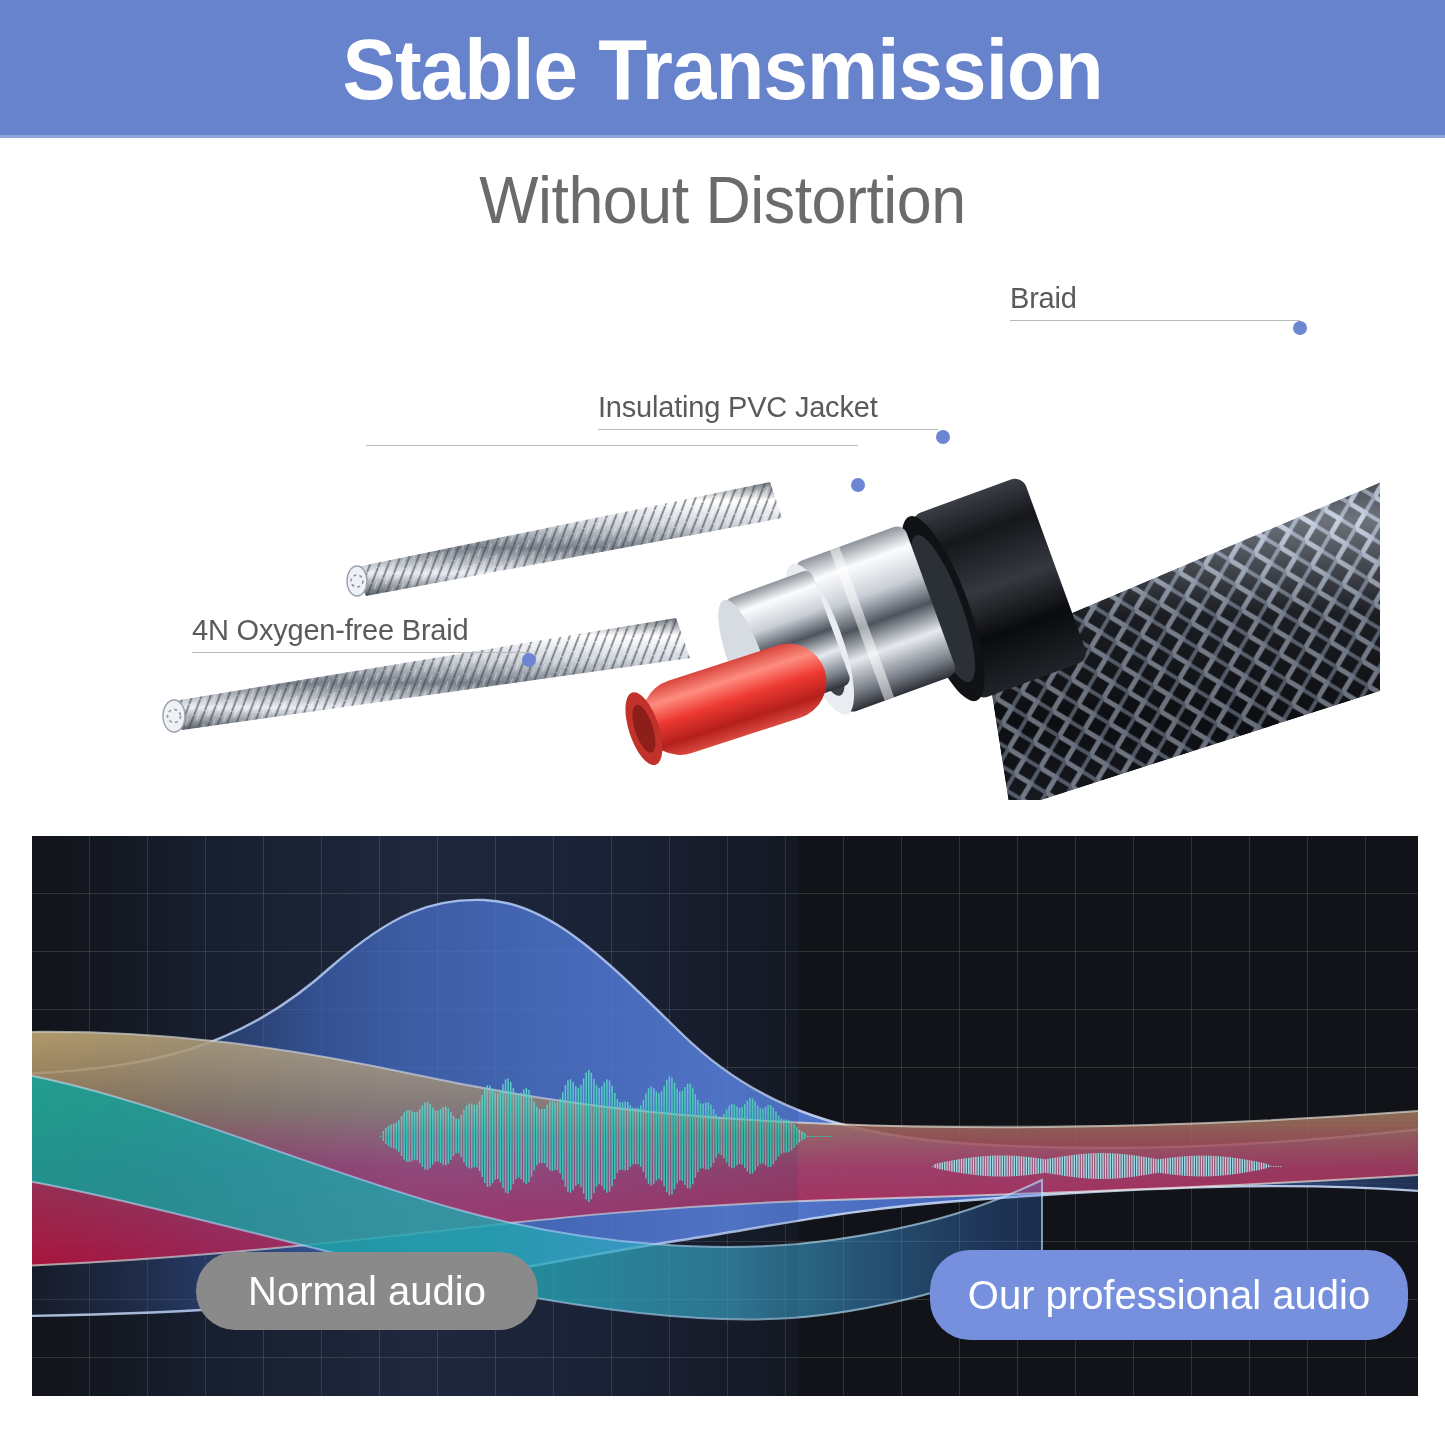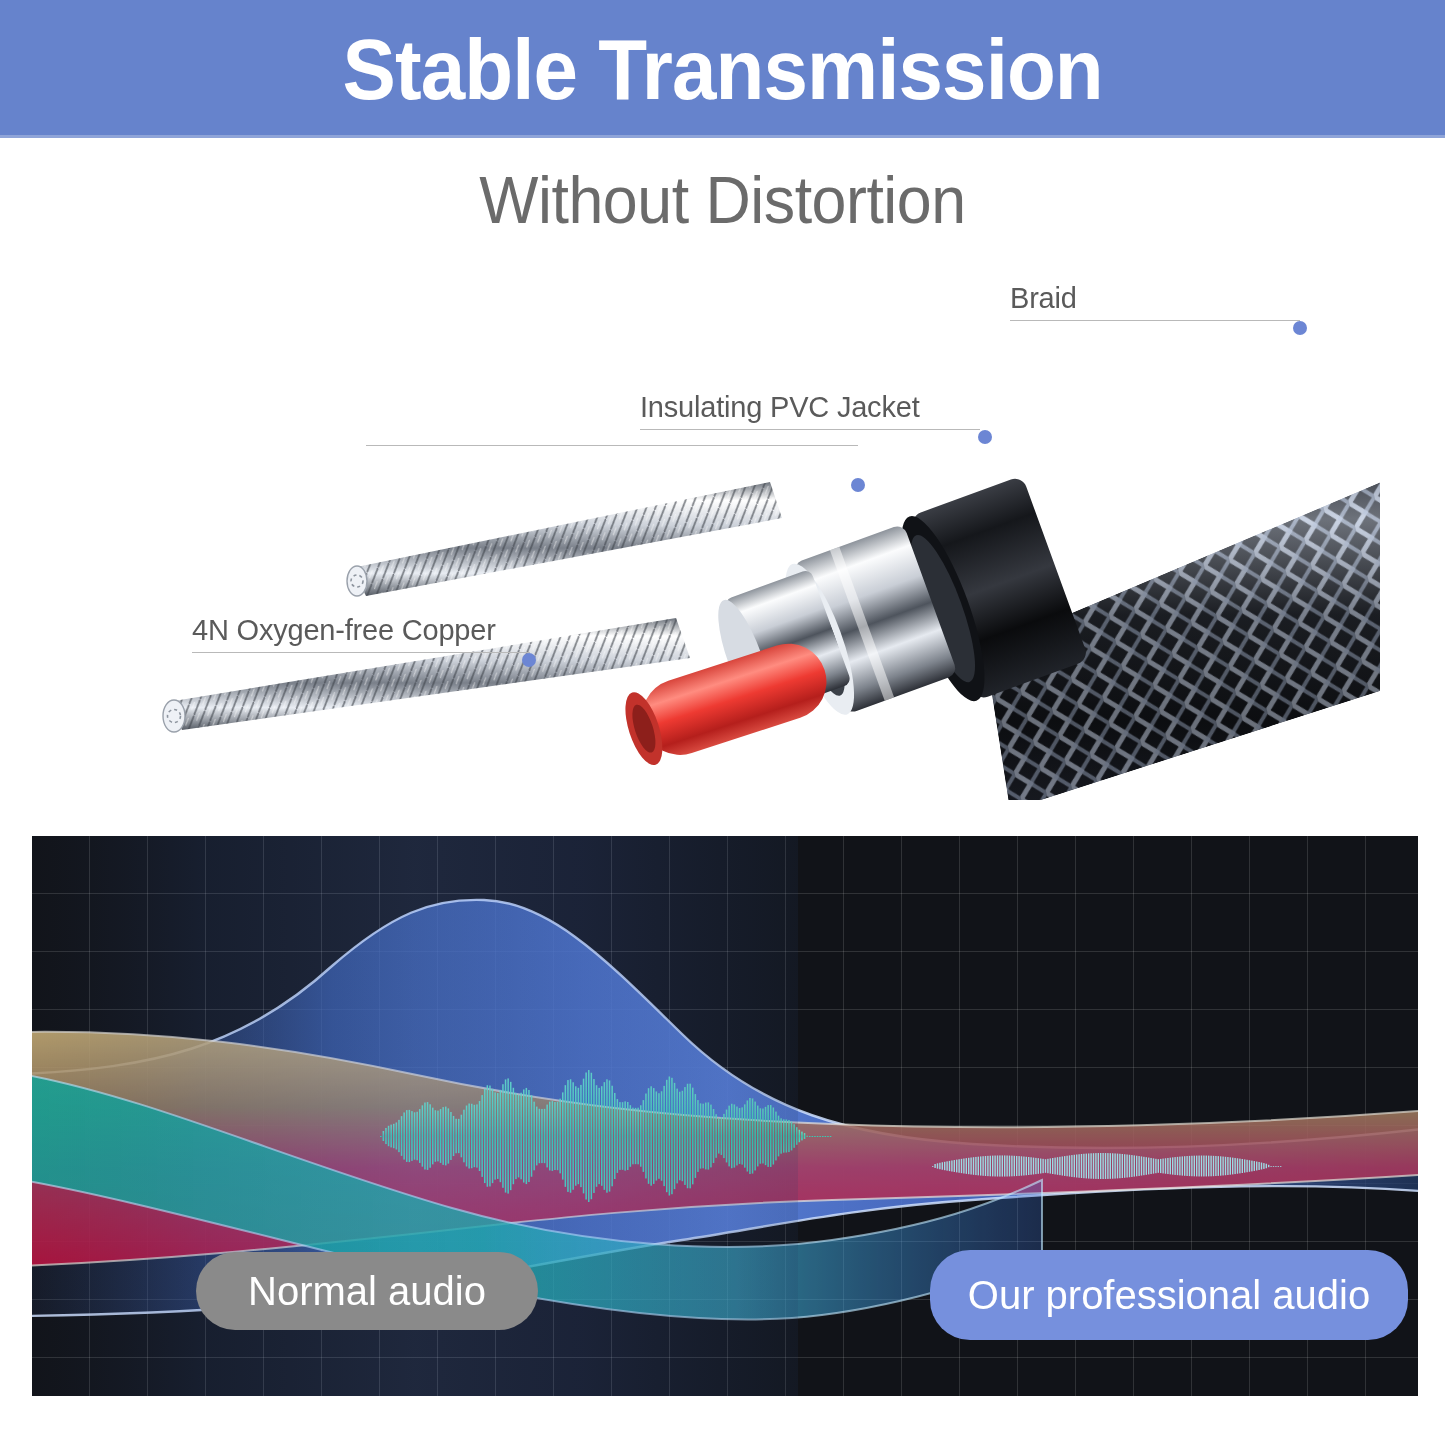--- a/index.html
+++ b/index.html
@@ -163,35 +163,35 @@
     </svg>
 
     
     <div class="callout" style="left:1010px;top:33px;width:300px;">
       <div class="ctext">Braid</div>
       <div class="cline" style="width:290px;"></div>
       <div class="cdot" style="left:283px;top:38px;"></div>
     </div>
 
     
-    <div class="callout" style="left:598px;top:142px;width:348px;margin-left:42px;">
+    <div class="callout" style="left:598px;top:142px;width:348px;">
       <div class="ctext">Insulating PVC Jacket</div>
       <div class="cline" style="width:340px;"></div>
       <div class="cdot" style="left:338px;top:38px;"></div>
     </div>
 
     
     <div class="callout" style="left:366px;top:190px;width:500px;">
       <div class="cline" style="width:492px;"></div>
       <div class="cdot" style="left:485px;top:38px;"></div>
     </div>
 
     
     <div class="callout" style="left:192px;top:365px;width:348px;">
-      <div class="ctext">4N Oxygen-free Copper</div>
+      <div class="ctext">4N Oxygen-free Braid</div>
       <div class="cline" style="width:338px;"></div>
       <div class="cdot" style="left:330px;top:38px;"></div>
     </div>
   </div>
 
   <div class="audio-panel">
     <div class="grid-layer"></div>
 
     <svg class="wave-svg" width="1386" height="560" viewBox="0 0 1386 560" preserveAspectRatio="none">
       <defs>

